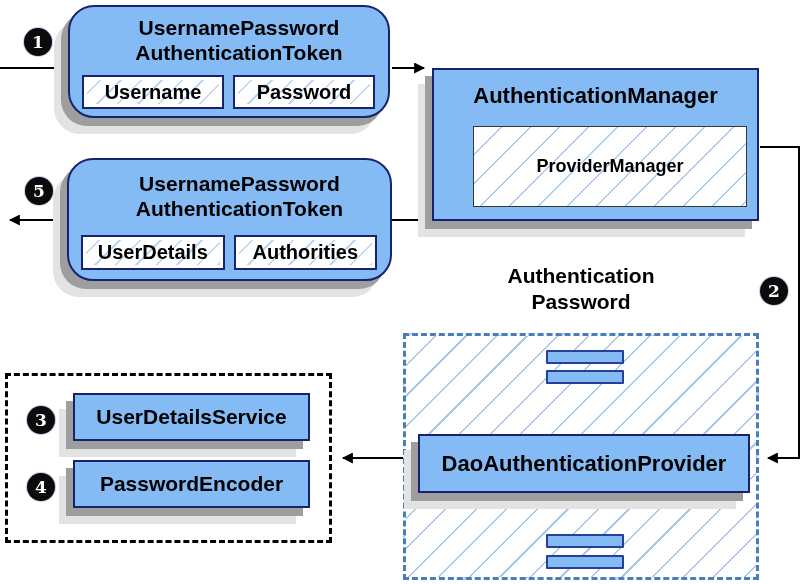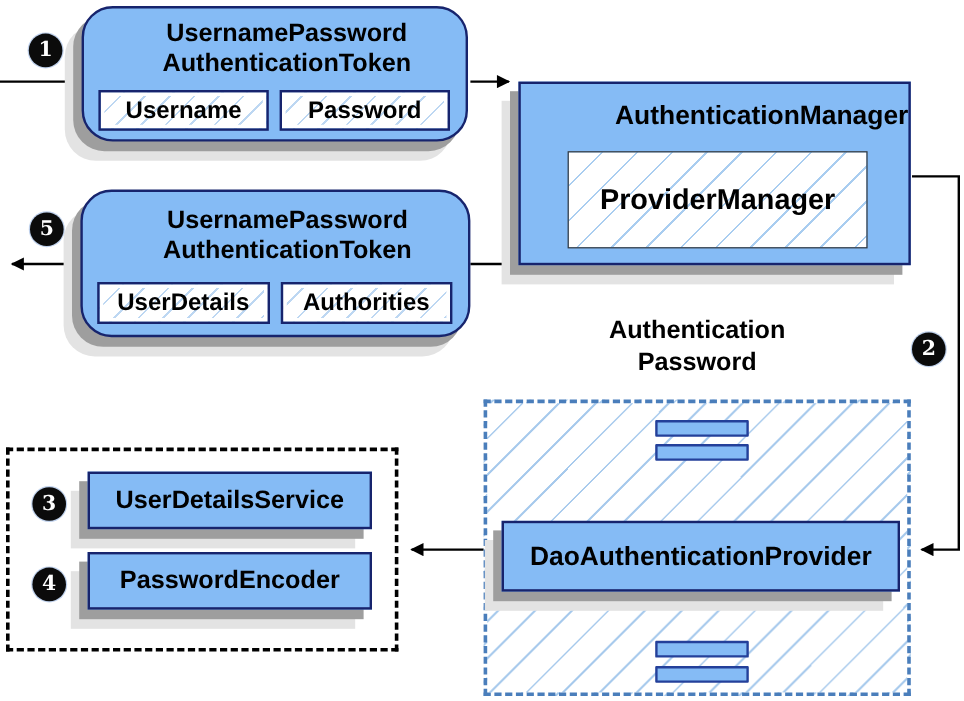--- a/index.html
+++ b/index.html
@@ -20,27 +20,27 @@
   .token .tl1{margin-top:8px;}
   .fields{position:absolute;left:12px;right:13px;bottom:7px;height:34px;display:flex;gap:9px;}
   .field{
     flex:1;box-sizing:border-box;background:
       repeating-linear-gradient(135deg,#ffffff 0 13px,#bdd7f2 13px 14.5px);
     border:2px solid #17246d;box-shadow:inset 0 0 0 3px #ffffff;
     display:flex;align-items:center;justify-content:center;
     font-weight:700;font-size:20px;
   }
   
-  #auth-manager{left:432px;top:68px;width:327px;height:153px;text-align:right;}
+  #auth-manager{left:432px;top:68px;width:327px;height:153px;text-align:center;}
   #auth-manager .amt{margin-top:13px;font-weight:700;font-size:22px;}
   #provider-manager{
-    position:absolute;left:39px;top:56px;width:250px;height:81px;box-sizing:border-box;
+    position:absolute;left:39px;top:56px;width:274px;height:81px;box-sizing:border-box;
     background:repeating-linear-gradient(135deg,#ffffff 0 19px,#a9cdf0 19px 20.5px);
     border:1px solid #33383d;display:flex;align-items:center;justify-content:center;
-    font-weight:700;font-size:24px;
+    font-weight:700;font-size:18px;
   }
   
   #providers-area{
     left:403px;top:333px;width:356px;height:247px;box-sizing:border-box;
     border:3px dashed #4a7ebb;
     background:repeating-linear-gradient(135deg,#ffffff 0 20px,#a6c9ec 20px 21.6px);
   }
   .bar{position:absolute;left:140px;width:78px;height:14px;background:#85bbf5;border:2px solid #24409a;box-sizing:border-box;border-radius:1px;}
   #dao-box{left:418px;top:434px;width:332px;height:59px;display:flex;align-items:center;justify-content:center;font-weight:700;font-size:22px;z-index:3;}
   

